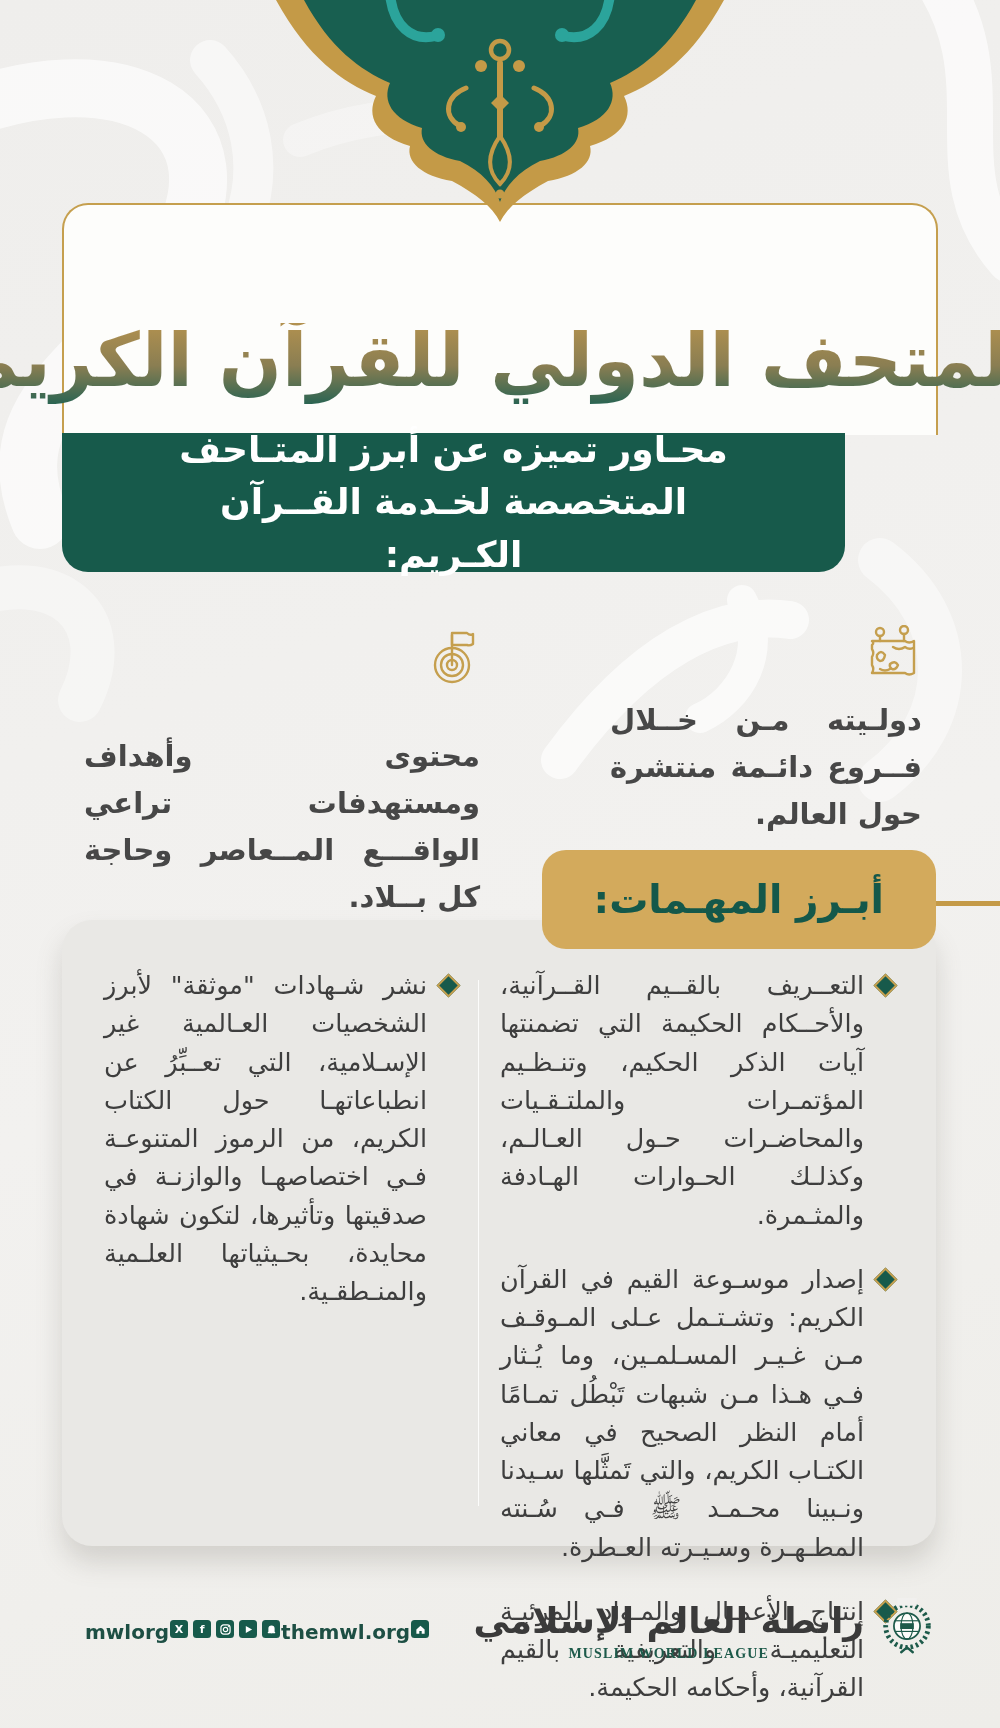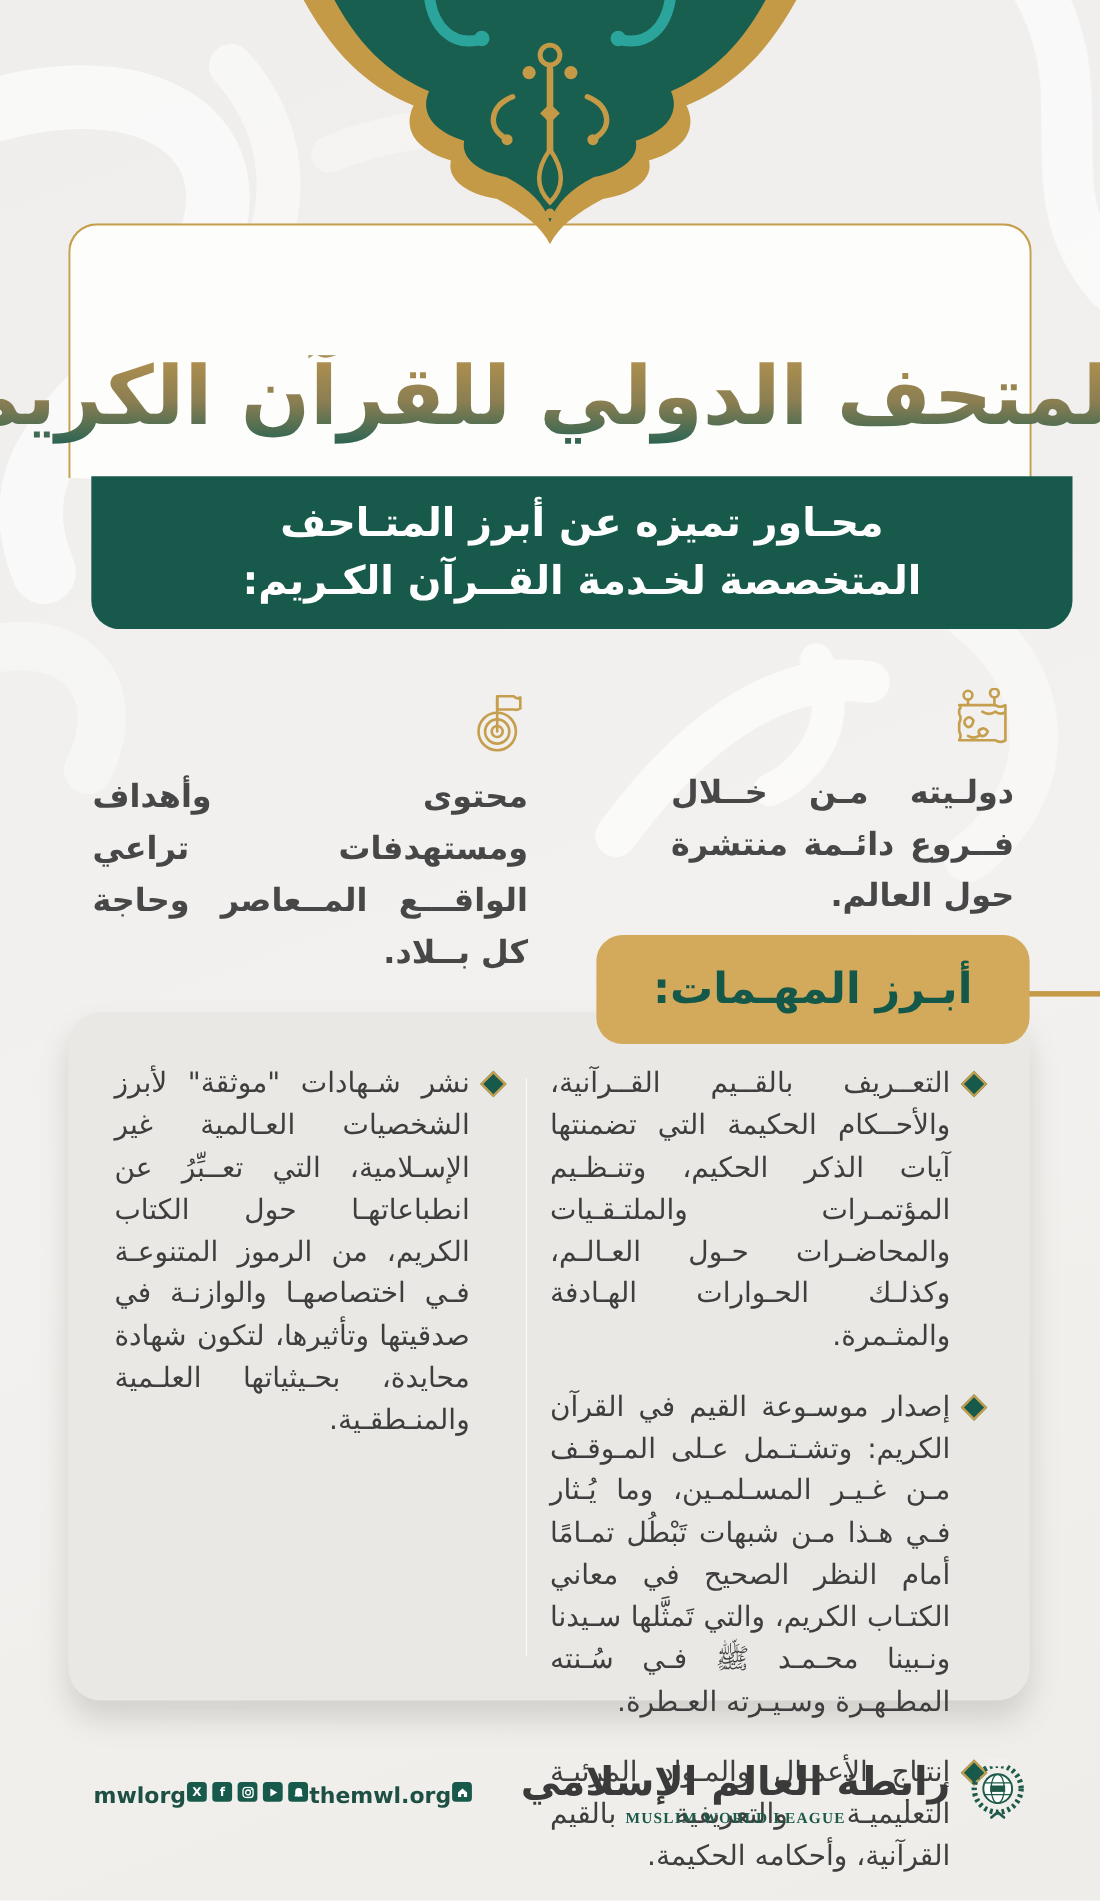--- a/index.html
+++ b/index.html
@@ -13,35 +13,35 @@
 
   
   .title-card{position:absolute;left:62px;top:203px;width:872px;height:230px;
       background:#fdfdfb;border:2px solid #c59f4e;border-bottom:none;
       border-radius:26px 26px 0 0;z-index:2;display:flex;align-items:flex-end;justify-content:center;}
   .calligraphy{direction:rtl;white-space:nowrap;font-weight:700;font-size:74px;line-height:1.0;
       padding-bottom:38px;letter-spacing:-1px;
       background:linear-gradient(180deg,#b2914f 0%,#8a7e52 38%,#206152 76%,#154a3f 100%);
       -webkit-background-clip:text;background-clip:text;color:transparent;}
 
-  .green-banner{position:absolute;left:62px;top:433px;width:892px;height:139px;
+  .green-banner{position:absolute;left:62px;top:433px;width:783px;height:139px;
       background:#175a4b;border-radius:0 0 26px 26px;z-index:2;direction:rtl;
-      display:flex;align-items:center;justify-content:center;margin-left:21px;}
+      display:flex;align-items:center;justify-content:center;}
   .green-banner p{margin:0;padding:0 84px;color:#ffffff;font-size:36px;line-height:1.45;
       font-weight:700;text-align:center;}
 
   
   .features{position:absolute;left:84px;right:78px;top:625px;display:flex;
       justify-content:space-between;direction:rtl;z-index:1;}
   .feature{display:flex;flex-direction:column;align-items:flex-start;}
   .feature .ficon{margin-bottom:10px;}
   .feature .ftext{margin:0;font-size:29px;line-height:1.62;color:#474747;font-weight:600;
       text-align:justify;text-align-last:right;}
   .feature-intl{width:312px;}
-  .feature-content{width:396px;}
+  .feature-content{width:396px;gap:32px;}
 
   
   .tasks-line{position:absolute;top:901px;left:893px;width:107px;height:5px;background:#c49a47;z-index:1;}
   .tasks-banner{position:absolute;top:850px;right:64px;height:99px;padding:0 52px;
       background:#d3aa5c;border-radius:24px;z-index:2;display:inline-flex;align-items:center;direction:rtl;}
   .tasks-banner h2{margin:0;font-size:39px;font-weight:700;color:#14584a;}
 
   
   .tasks-box{position:absolute;left:62px;top:920px;width:874px;height:626px;
       background:#e9e8e5;border-radius:30px;z-index:1;direction:rtl;

